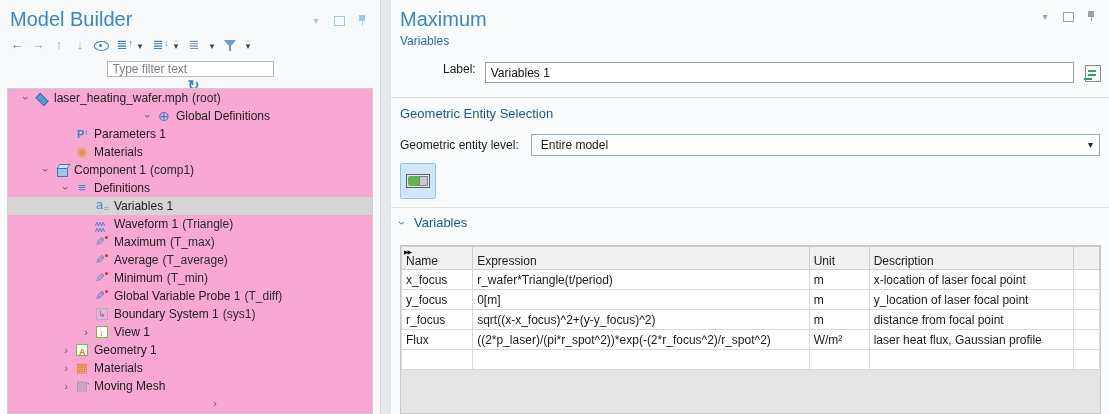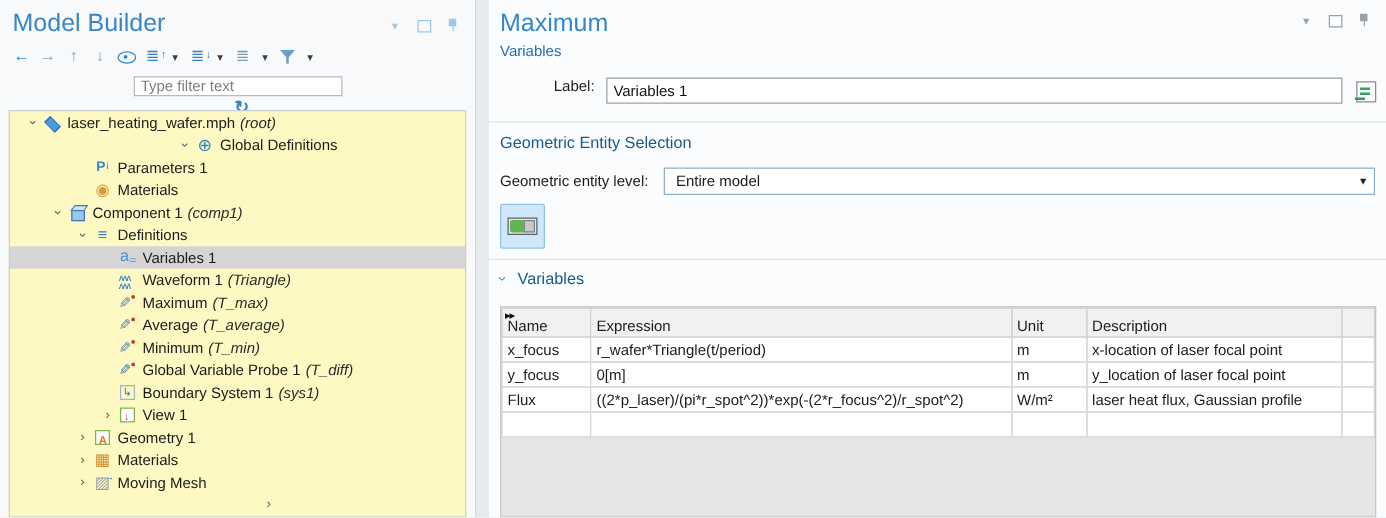--- a/index.html
+++ b/index.html
@@ -73,28 +73,28 @@
   .ic-doc { width: 22px; height: 22px; flex-basis: 22px; }
   .ic-doc::before { content: ""; position: absolute; left: 4px; top: 3px; width: 14px; height: 15px; border: 1px solid #8a8f94; background: #fafafa; }
   .ic-doc::after { content: ""; position: absolute; left: 7px; top: 8px; width: 8px; height: 2px; background: #35a06a; box-shadow: 0 4px 0 #35a06a, -4px 8px 0 0 #2e9d68; }
 
   
   .mb-titlebar { display: flex; align-items: center; justify-content: space-between; padding: 8px 10px 0 10px; }
   .mb-toolbar { display: flex; align-items: center; gap: 5px; padding: 3px 0 0 9px; height: 24px; }
   .mb-filterrow { display: flex; align-items: center; margin: 6px 8px 0 8px; flex-direction: column; }
   .mb-filter { flex: 1; height: 20px; border: 1px solid #b5bac0; background: #fff; padding: 0 5px; font-size: 12px; font-family: "Liberation Sans", sans-serif; color: #333; }
   .mb-filter::placeholder { color: #7a7f85; }
-  .tree { position: absolute; left: 7px; right: 7px; top: 88px; bottom: 0; background: #fef9c3; border: 1px solid #c9ced2; overflow: hidden; }
+  .tree { position: absolute; left: 7px; right: 7px; top: 88px; bottom: 0; background: #f9a8d4; border: 1px solid #c9ced2; overflow: hidden; }
   .tree-row { height: 18px; display: flex; align-items: center; white-space: nowrap; cursor: default; }
   .tree-row.selected { background: #d5d5d5; }
   .tw { width: 16px; flex: 0 0 16px; text-align: center; color: #5a5f64; font-size: 11px; line-height: 16px; }
   .tw.exp::before { content: "›"; display: inline-block; transform: rotate(90deg); }
   .tw.col::before { content: "›"; display: inline-block; }
   .tree-label { margin-left: 4px; }
-  .tree-tag { font-style: italic; margin-left: 4px; color: #2a2a2a; }
+  .tree-tag { margin-left: 4px; color: #2a2a2a; }
 
   
   .st-titlebar { display: flex; align-items: flex-start; justify-content: space-between; padding: 8px 10px 0 9px; }
   .st-subtitle { padding: 3px 0 0 9px; color: #2a6db0; font-size: 12px; }
   .st-labelrow { position: absolute; left: 8px; right: 6px; top: 62px; display: flex; align-items: flex-start; margin-left: 44px; }
   .st-labelrow label { margin-right: 9px; }
   .st-label-input { flex: 1; height: 21px; border: 1px solid #9aa0a6; background: #fff; padding: 0 5px; font-size: 12px; font-family: "Liberation Sans", sans-serif; color: #111; }
   .sep { position: absolute; left: 0; right: 0; height: 1px; background: #dfe3e6; }
   .sep1 { top: 97px; }
   .sep2 { top: 207px; }
@@ -337,20 +337,27 @@
               <td></td>
             </tr>
             <tr>
               <td>y_focus</td>
               <td>0[m]</td>
               <td>m</td>
               <td>y_location of laser focal point</td>
               <td></td>
             </tr>
             <tr>
+              <td>r_focus</td>
+              <td>sqrt((x-x_focus)^2+(y-y_focus)^2)</td>
+              <td>m</td>
+              <td>distance from focal point</td>
+              <td></td>
+            </tr>
+            <tr>
               <td>Flux</td>
               <td>((2*p_laser)/(pi*r_spot^2))*exp(-(2*r_focus^2)/r_spot^2)</td>
               <td>W/m²</td>
               <td>laser heat flux, Gaussian profile</td>
               <td></td>
             </tr>
             <tr>
               <td></td>
               <td></td>
               <td></td>

